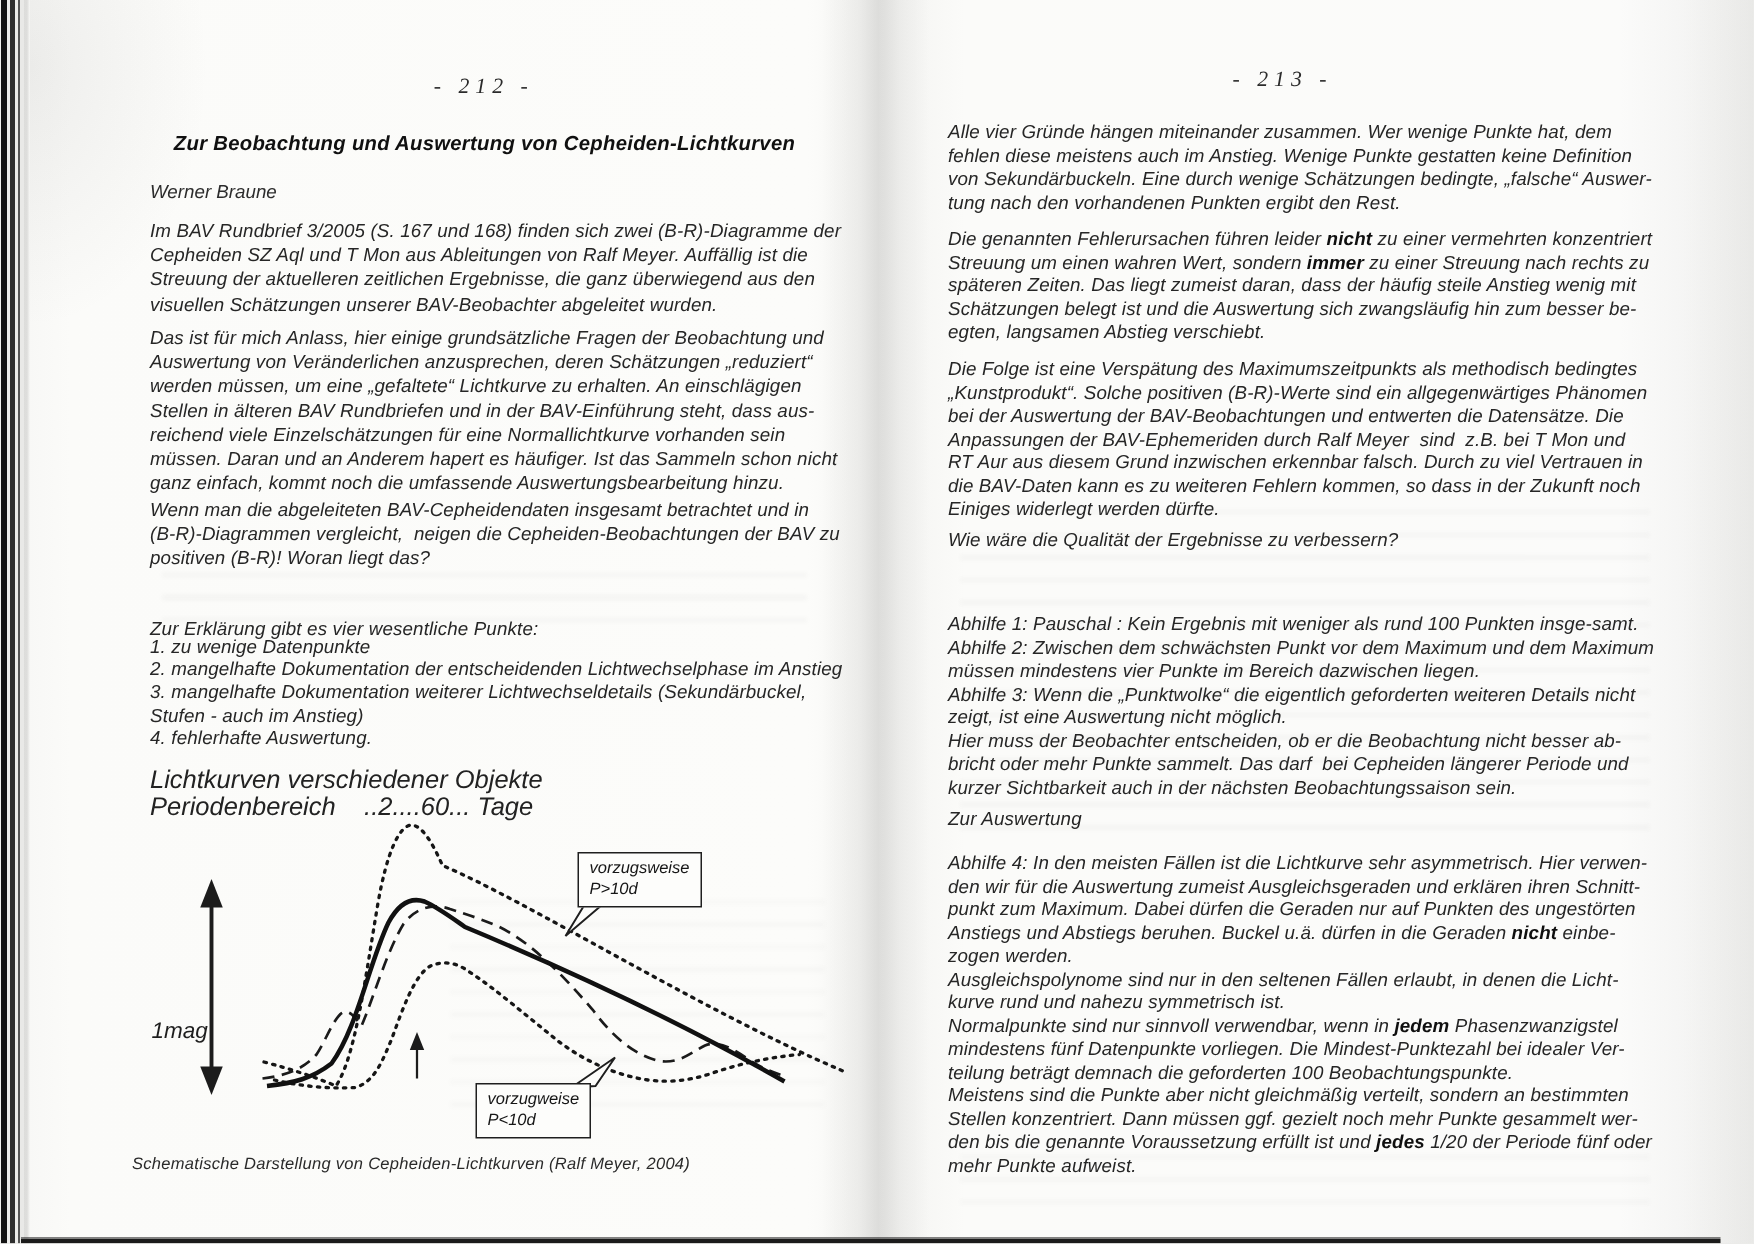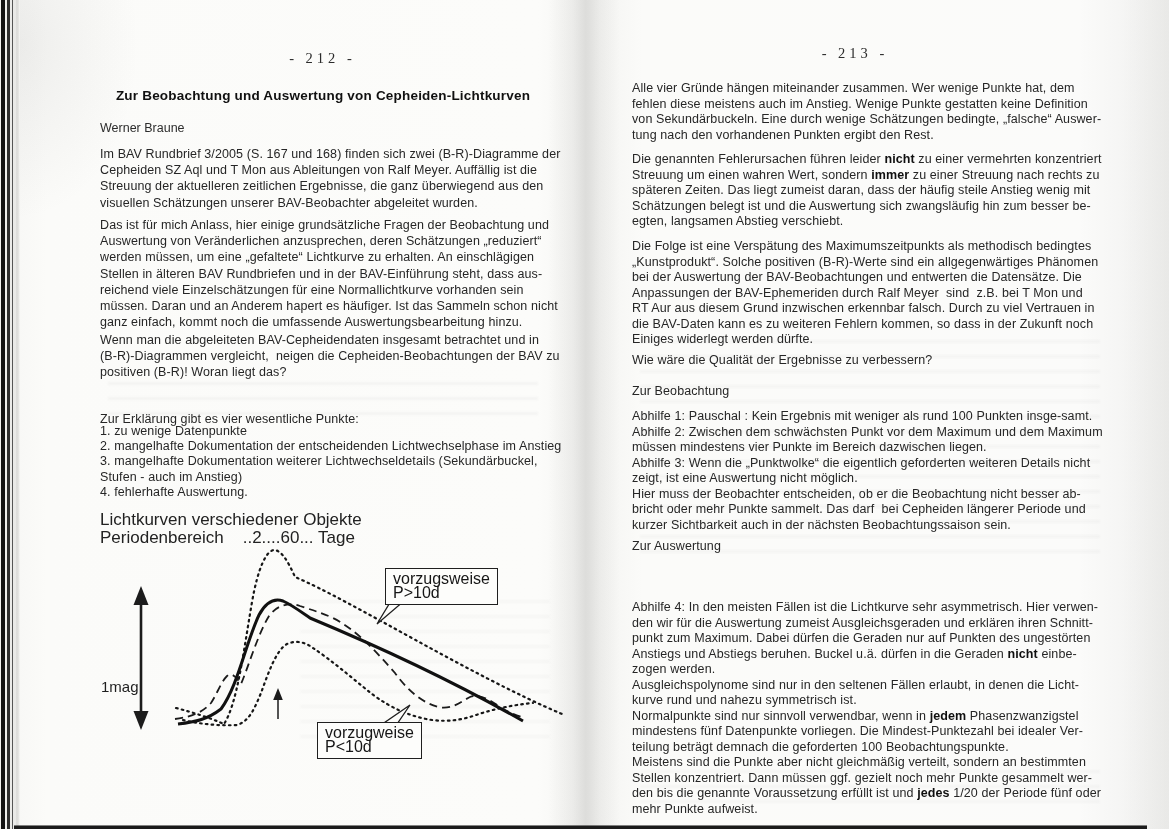--- a/index.html
+++ b/index.html
@@ -1,39 +1,39 @@
 <!DOCTYPE html>
 <html><head>
 <meta charset="utf-8">
 <style>
   html,body{margin:0;padding:0;background:#e9e9e7;}
   #scan{
     position:relative; width:1169px; height:829px; overflow:hidden;
     background:linear-gradient(90deg,#f6f6f4 0,#fbfbf9 4%,#fcfcfa 46%,#f3f3f1 50.5%,#fbfbf9 55%,#fbfbfa 96%,#f4f4f2 100%);
     font-family:"Liberation Sans", sans-serif; color:#232323;
   }
-  .page{position:absolute;top:0;height:653px;}
+  .page{position:absolute;top:0;height:653px;font-style:italic;}
   .abs{position:absolute;}
   .body-text{
     font-size:12.5px; line-height:16.2px; white-space:pre-wrap; color:#262626;
     letter-spacing:.1px;
   }
   .body-text b{color:#0f0f0f;}
   .rp .body-text{line-height:15.5px;}
   .page-num{
     font-family:"Liberation Serif", serif; font-size:14.5px; letter-spacing:4px;
     text-align:center; color:#2b2b2b;
   }
   .doc-title{font-size:13.5px;font-weight:700;text-align:center;color:#101010;letter-spacing:.2px;}
   .author{font-size:12.5px;text-align:left;color:#2c2c2c;}
   .fig-head{font-size:17px;line-height:18px;white-space:pre-wrap;color:#222;}
   .fig-caption{font-size:11px;color:#2a2a2a;letter-spacing:.2px;}
   .callout{
     position:absolute; border:1.5px solid #1f1f1f; background:#fdfdfb;
-    font-size:16px; line-height:14px; padding:3px 7px 4px 7px; white-space:pre-wrap; color:#161616;
+    font-size:11px; line-height:14px; padding:3px 7px 4px 7px; white-space:pre-wrap; color:#161616;
     z-index:4;
   }
   .binding-edge{
     left:0;top:0;width:20px;height:829px;z-index:5;
     background:linear-gradient(90deg,
       #f2f2f0 0 1px,#141414 1px 5px,#eeeeec 5px 7px,#2e2e2e 7px 10px,
       #ebebe9 10px 12px,#555 12px 13.5px,#e9e9e7 13.5px 16px,
       rgba(160,160,158,.30) 16px 18px, rgba(160,160,158,0) 20px);
   }
   .gutter{
@@ -139,20 +139,21 @@
 
       <polygon points="391,601 404,601 377,624" fill="#fdfdfb" stroke="#1f1f1f" stroke-width="1.3"></polygon>
       <polygon points="381,725 397,724 410,705" fill="#fdfdfb" stroke="#1f1f1f" stroke-width="1.3"></polygon>
     </svg>
 
     <div class="callout" style="left:385px;top:568px;">vorzugsweise
 P&gt;10d</div>
     <div class="callout" style="left:317px;top:722px;">vorzugweise
 P&lt;10d</div>
 
+    <div class="abs fig-caption" style="left:88px;top:770px;width:470px;">Schematische Darstellung von Cepheiden-Lichtkurven (Ralf Meyer, 2004)</div>
   </div>
 
   <div class="page rp" style="left:585px;width:584px;z-index:2;">
 
     <div class="abs page-num" style="left:55px;top:45px;width:430px;text-align:center;">- 213 -</div>
 
     <div class="abs body-text" style="left:47px;top:81px;width:500px;">Alle vier Gründe hängen miteinander zusammen. Wer wenige Punkte hat, dem
 fehlen diese meistens auch im Anstieg. Wenige Punkte gestatten keine Definition
 von Sekundärbuckeln. Eine durch wenige Schätzungen bedingte, „falsche“ Auswer-
 tung nach den vorhandenen Punkten ergibt den Rest.</div>
@@ -166,34 +167,33 @@
     <div class="abs body-text" style="left:47px;top:239px;width:500px;">Die Folge ist eine Verspätung des Maximumszeitpunkts als methodisch bedingtes
 „Kunstprodukt“. Solche positiven (B-R)-Werte sind ein allgegenwärtiges Phänomen
 bei der Auswertung der BAV-Beobachtungen und entwerten die Datensätze. Die
 Anpassungen der BAV-Ephemeriden durch Ralf Meyer  sind  z.B. bei T Mon und
 RT Aur aus diesem Grund inzwischen erkennbar falsch. Durch zu viel Vertrauen in
 die BAV-Daten kann es zu weiteren Fehlern kommen, so dass in der Zukunft noch
 Einiges widerlegt werden dürfte.</div>
 
     <div class="abs body-text" style="left:47px;top:353px;width:500px;">Wie wäre die Qualität der Ergebnisse zu verbessern?</div>
 
-    <div class="abs body-text" style="left:47px;top:384px;width:500px;">Zur Beobachtung</div>
 
     <div class="abs body-text" style="left:47px;top:409px;width:500px;">Abhilfe 1: Pauschal : Kein Ergebnis mit weniger als rund 100 Punkten insge-samt.
 Abhilfe 2: Zwischen dem schwächsten Punkt vor dem Maximum und dem Maximum
 müssen mindestens vier Punkte im Bereich dazwischen liegen.
 Abhilfe 3: Wenn die „Punktwolke“ die eigentlich geforderten weiteren Details nicht
 zeigt, ist eine Auswertung nicht möglich.
 Hier muss der Beobachter entscheiden, ob er die Beobachtung nicht besser ab-
 bricht oder mehr Punkte sammelt. Das darf  bei Cepheiden längerer Periode und
 kurzer Sichtbarkeit auch in der nächsten Beobachtungssaison sein.</div>
 
     <div class="abs body-text" style="left:47px;top:539px;width:500px;">Zur Auswertung</div>
 
-    <div class="abs body-text" style="left:47px;top:568px;width:500px;margin-top:32px;"><span>Abhilfe 4: In den meisten Fällen ist die Lichtkurve sehr asymmetrisch. Hier verwen-
+    <div class="abs body-text" style="left:47px;top:568px;width:500px;"><span>Abhilfe 4: In den meisten Fällen ist die Lichtkurve sehr asymmetrisch. Hier verwen-
 den wir für die Auswertung zumeist Ausgleichsgeraden und erklären ihren Schnitt-
 punkt zum Maximum. Dabei dürfen die Geraden nur auf Punkten des ungestörten
 Anstiegs und Abstiegs beruhen. Buckel u.ä. dürfen in die Geraden </span><b>nicht</b><span> einbe-
 zogen werden.
 Ausgleichspolynome sind nur in den seltenen Fällen erlaubt, in denen die Licht-
 kurve rund und nahezu symmetrisch ist.
 Normalpunkte sind nur sinnvoll verwendbar, wenn in </span><b>jedem</b><span> Phasenzwanzigstel
 mindestens fünf Datenpunkte vorliegen. Die Mindest-Punktezahl bei idealer Ver-
 teilung beträgt demnach die geforderten 100 Beobachtungspunkte.
 Meistens sind die Punkte aber nicht gleichmäßig verteilt, sondern an bestimmten

